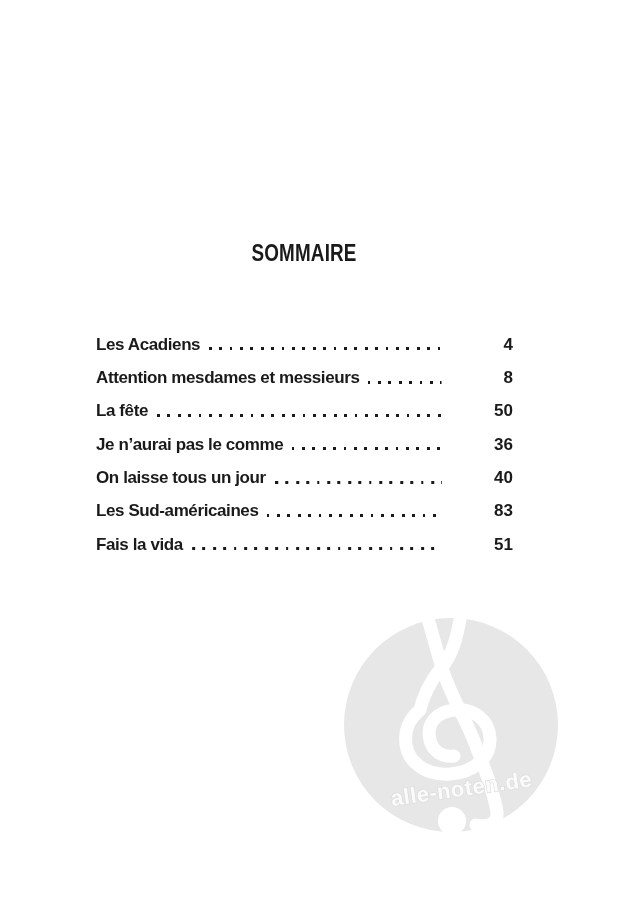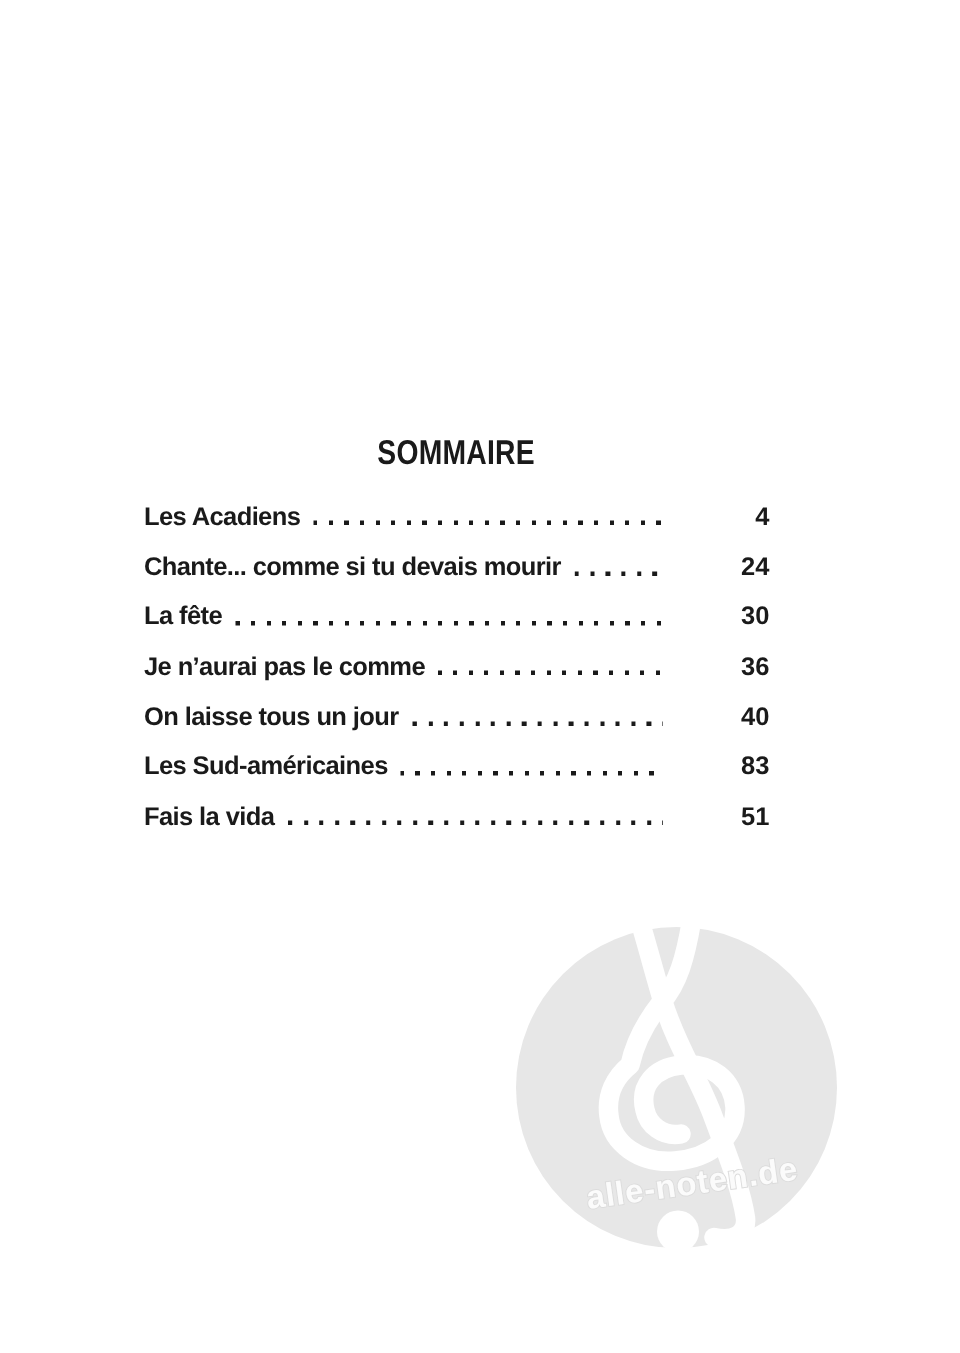--- a/index.html
+++ b/index.html
@@ -14,21 +14,20 @@
   }
   .title {
     position: absolute;
     left: 96px;
     top: 240px;
     width: 417px;
     height: 27px;
     line-height: 27px;
     text-align: center;
     font-weight: 700;
-    margin-top: 48px;
   }
   .title span {
     display: inline-block;
     font-size: 23px;
     letter-spacing: 0.2px;
     transform: scaleX(0.82);
     transform-origin: center;
     white-space: nowrap;
   }
   .toc {
@@ -84,33 +83,33 @@
     <span>SOMMAIRE</span>
   </div>
 
   <div class="toc" id="toc-list">
     <div class="toc-row">
       <span class="toc-label">Les Acadiens</span>
       <span class="toc-leader"></span>
       <span class="toc-page">4</span>
     </div>
 
+    <div class="toc-row">
+      <span class="toc-label">Attention mesdames et messieurs</span>
+      <span class="toc-leader"></span>
+      <span class="toc-page">8</span>
+    </div>
 
 
-    <div class="toc-row">
-      <span class="toc-label">Chante... comme si tu devais mourir</span>
-      <span class="toc-leader"></span>
-      <span class="toc-page">24</span>
-    </div>
 
 
     <div class="toc-row">
       <span class="toc-label">La fête</span>
       <span class="toc-leader"></span>
-      <span class="toc-page">30</span>
+      <span class="toc-page">50</span>
     </div>
 
     <div class="toc-row">
       <span class="toc-label">Je n’aurai pas le comme</span>
       <span class="toc-leader"></span>
       <span class="toc-page">36</span>
     </div>
 
     <div class="toc-row">
       <span class="toc-label">On laisse tous un jour</span>

